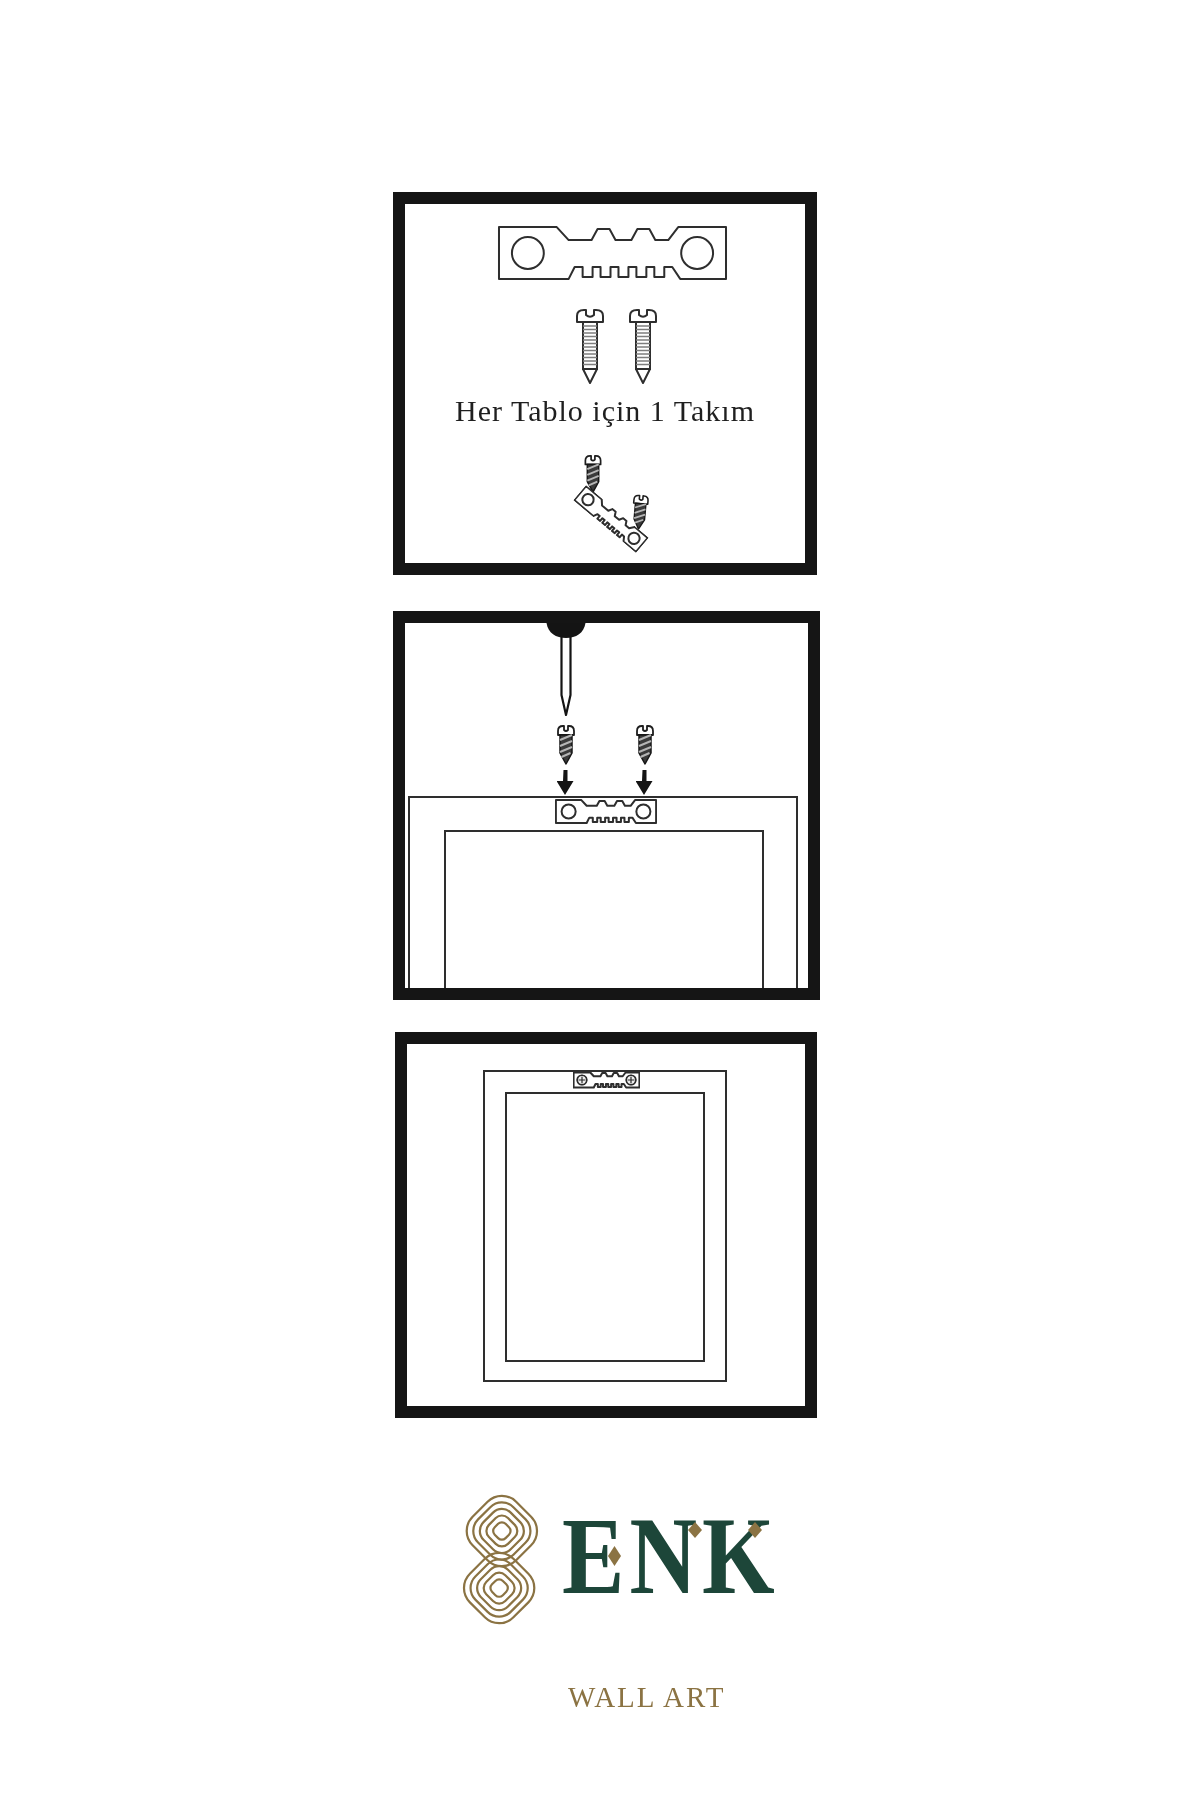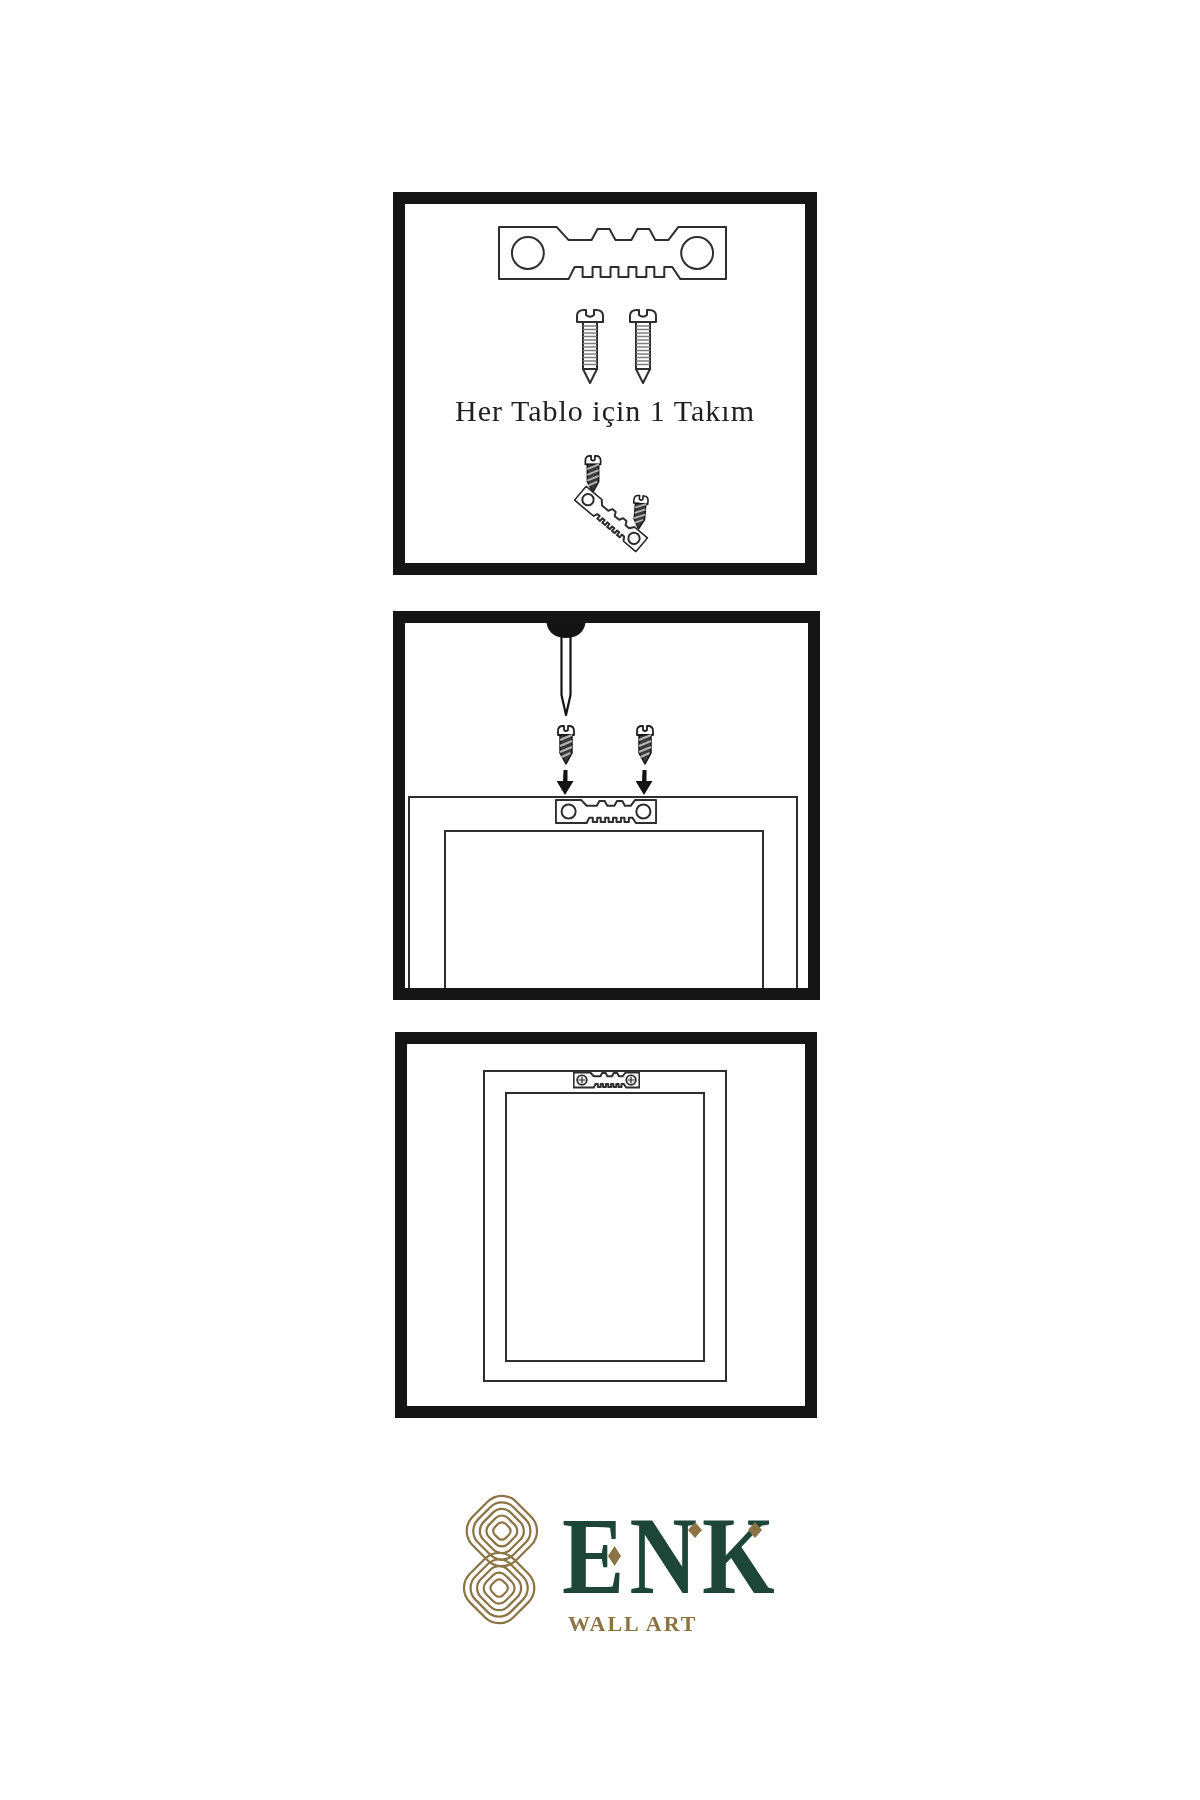--- a/index.html
+++ b/index.html
@@ -37,22 +37,22 @@
   .rect-line.thin{border-width:2px;}
   
   .brand-name{
     position:absolute;left:562px;top:1501px;
     font-size:110px;line-height:110px;font-weight:700;
     color:var(--green);letter-spacing:6px;
     transform:scaleX(.85);transform-origin:left top;
     font-family:"Liberation Serif", serif;
   }
   .brand-tagline{
-    position:absolute;left:568px;top:1609px;
-    font-size:22px;line-height:30px;font-weight:700;
+    position:absolute;left:568px;top:1682px;
+    font-size:29px;line-height:30px;font-weight:400;
     color:var(--gold);letter-spacing:2px;
     font-family:"Liberation Serif", serif;
   }
   .diamond{
     position:absolute;background:var(--gold);
     clip-path:polygon(50% 0,100% 50%,50% 100%,0 50%);
   }
   .d1{left:608px;top:1546px;width:13px;height:20px;}
   .d2{left:688px;top:1522px;width:14px;height:16px;}
   .d3{left:748px;top:1522px;width:14px;height:16px;}

